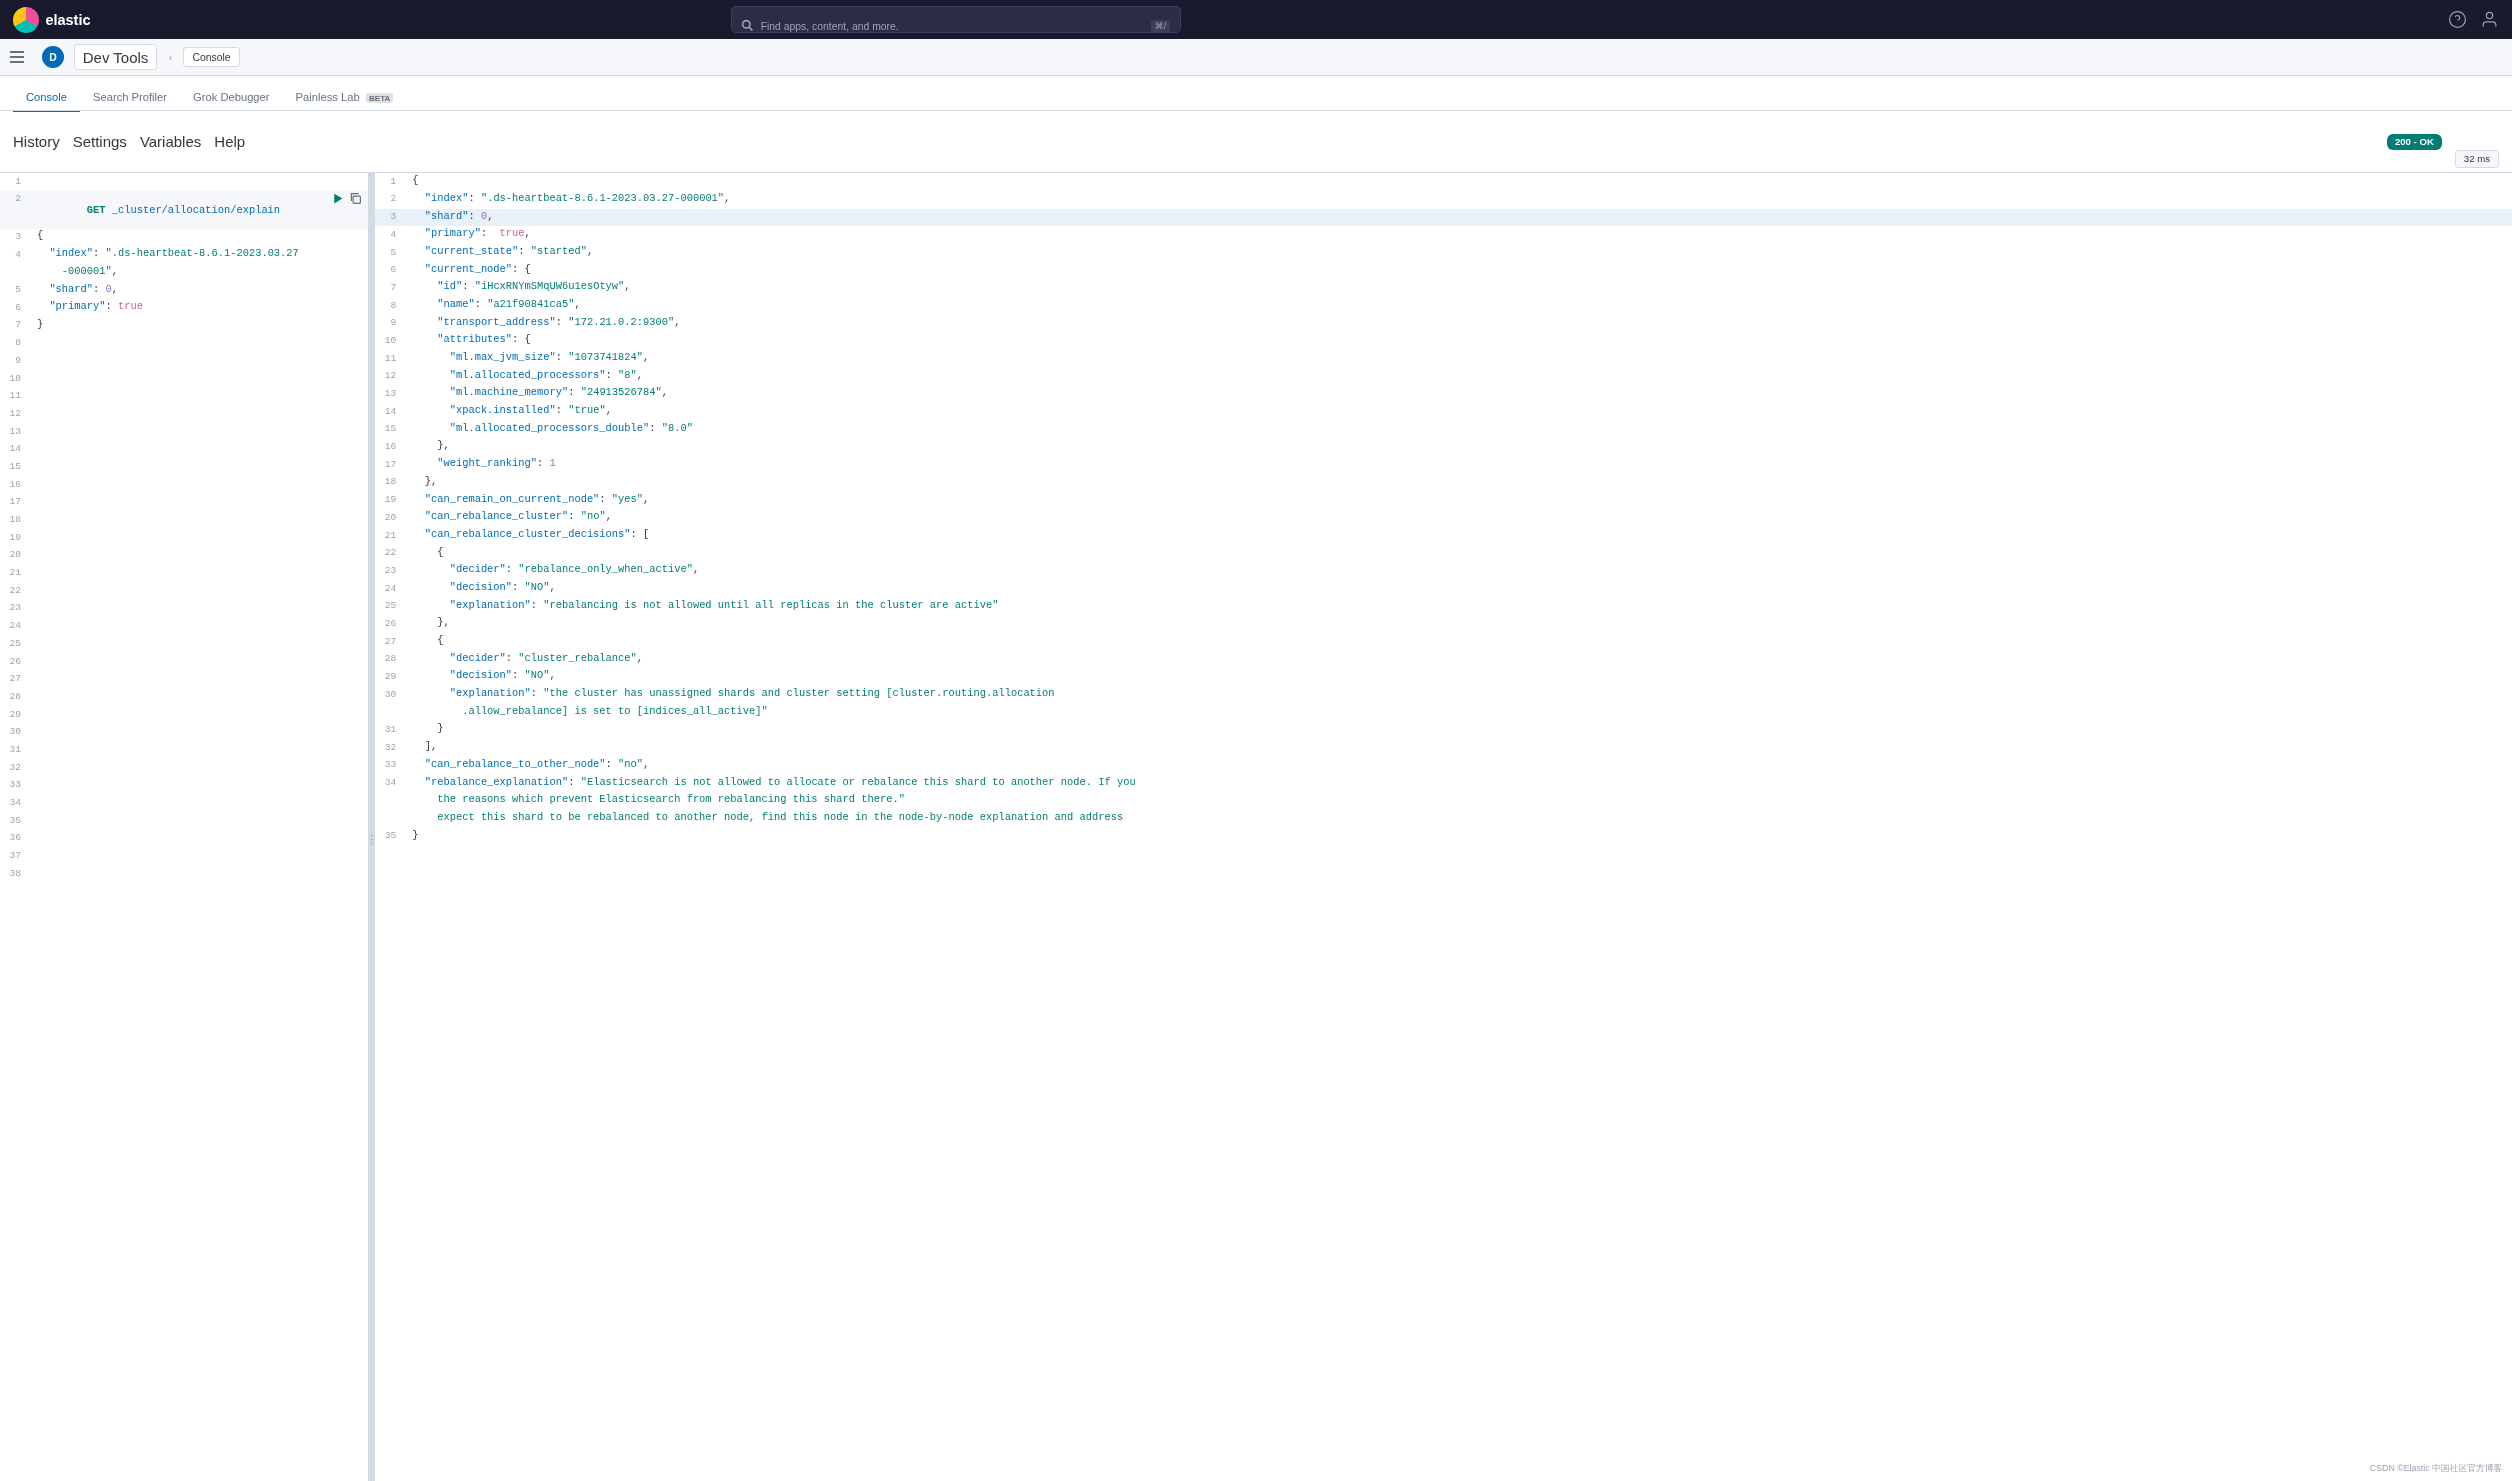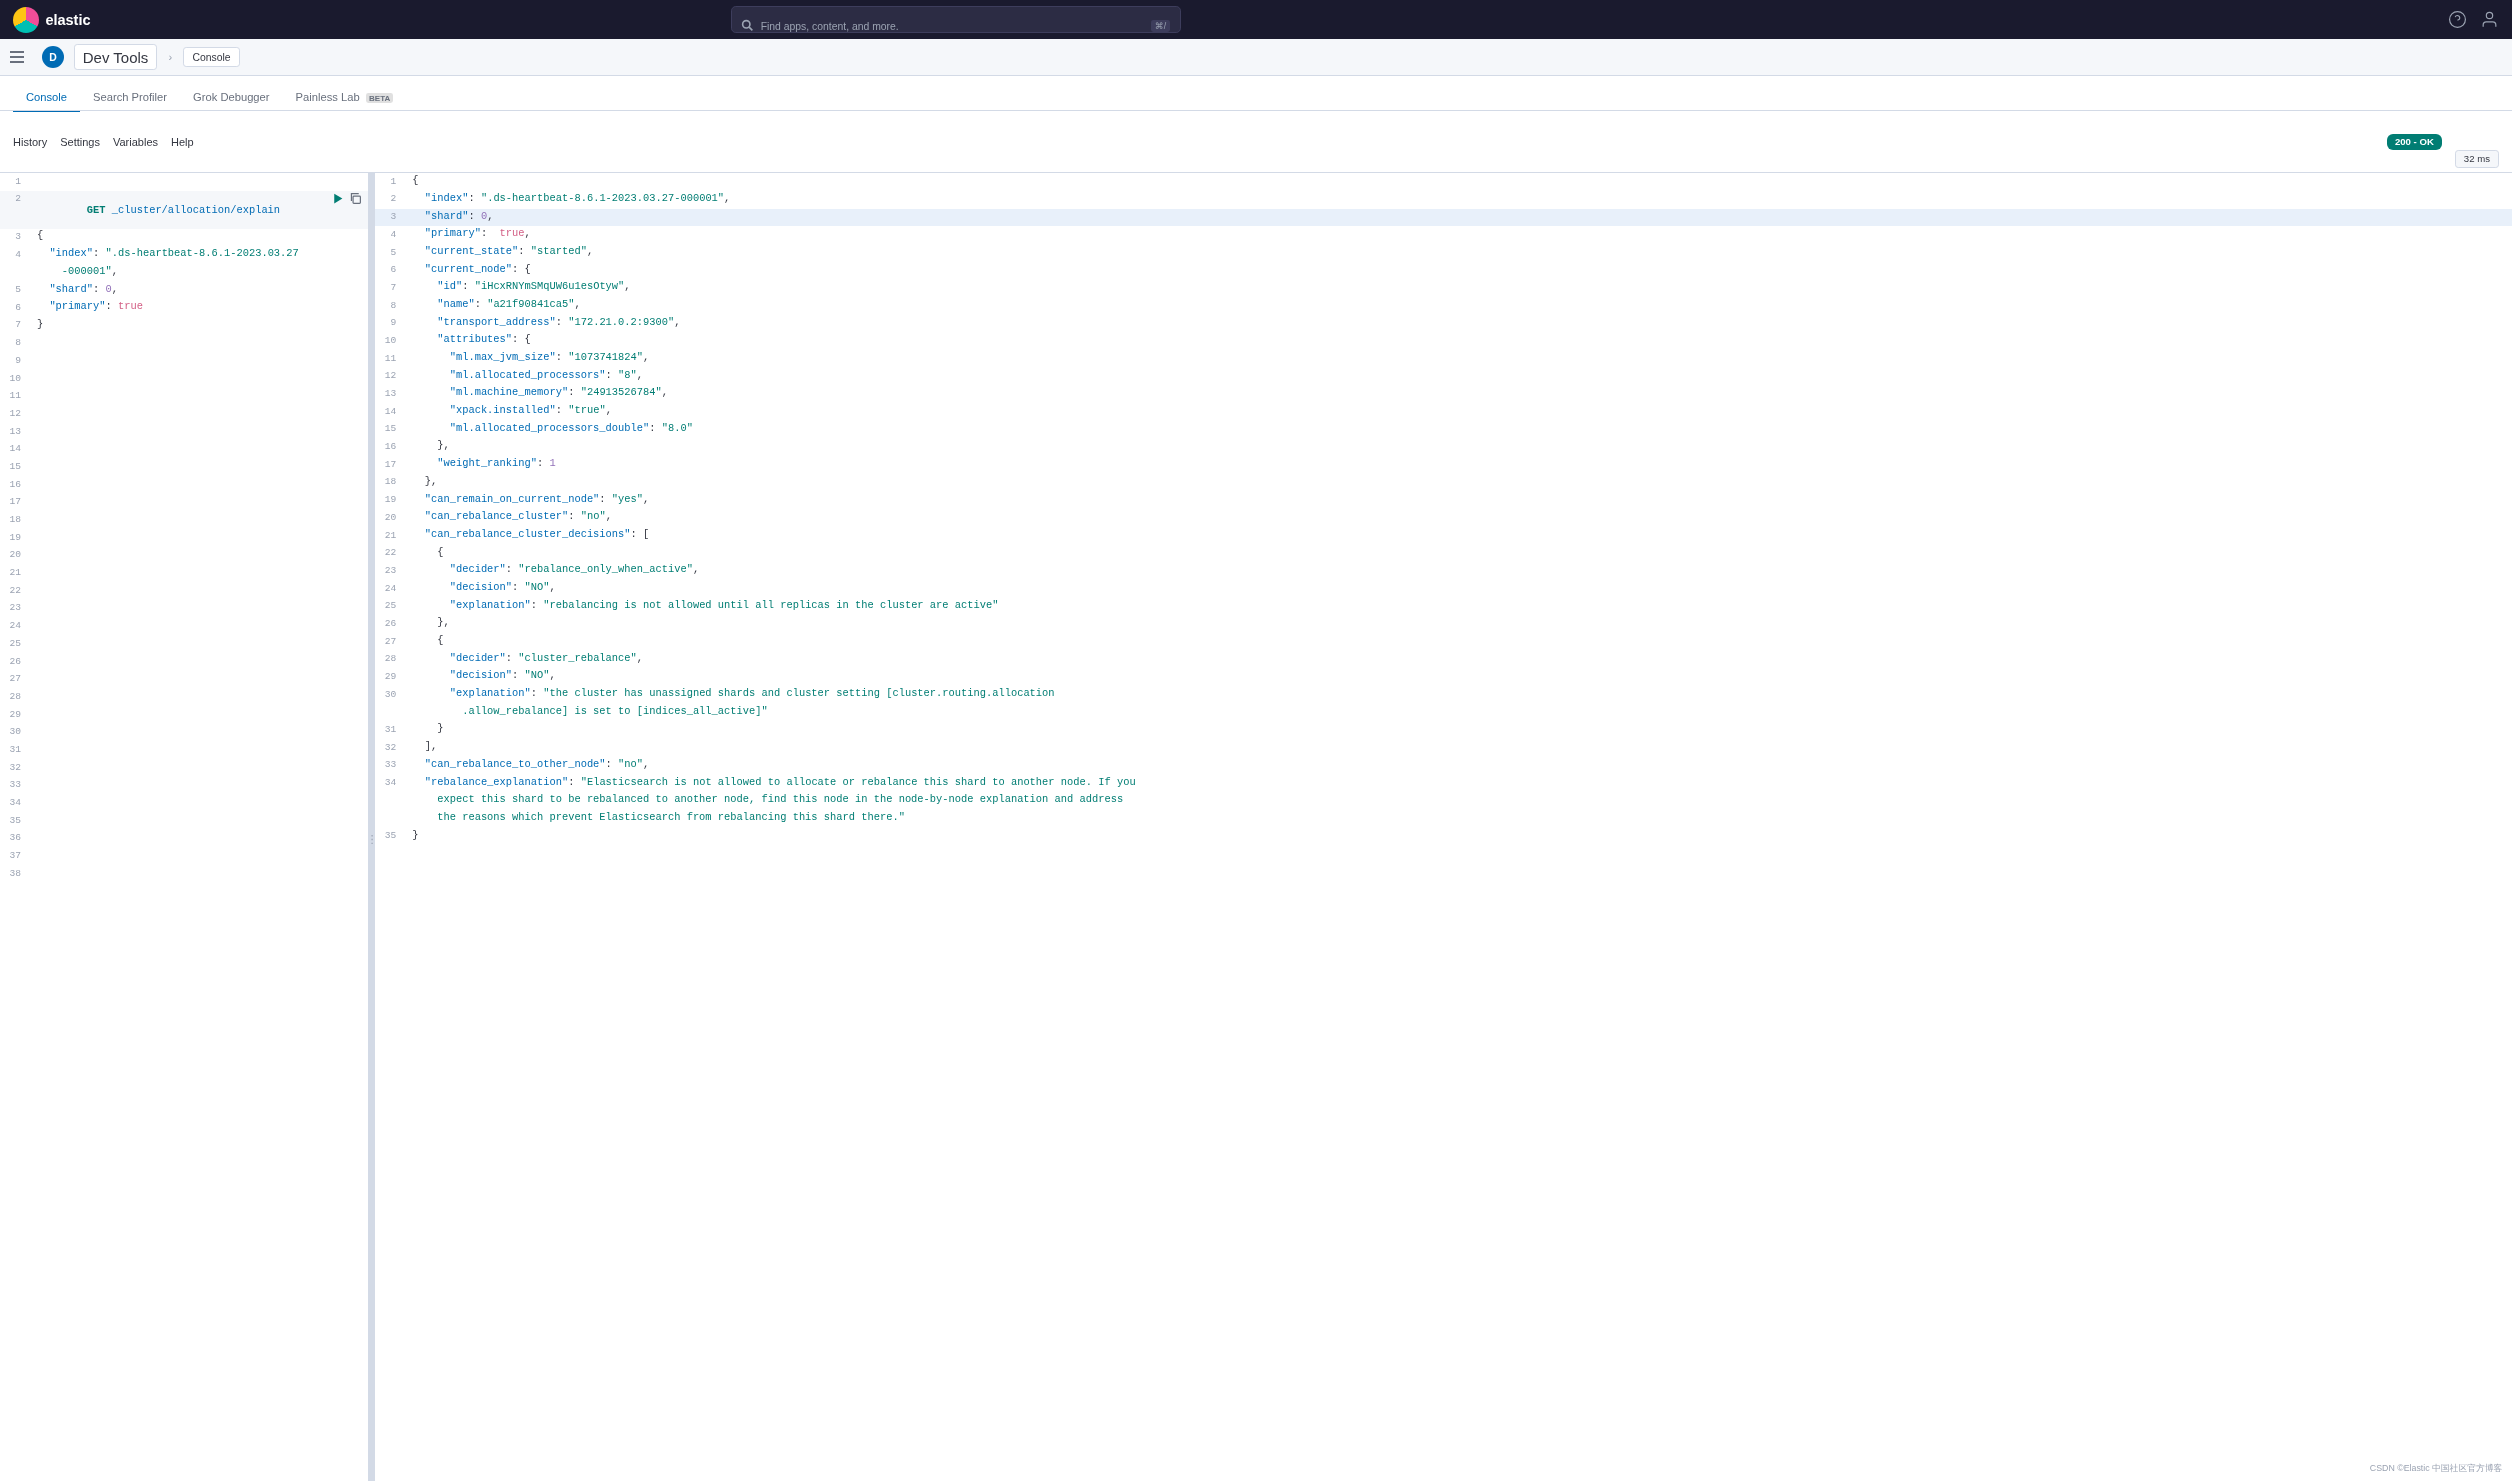--- a/index.html
+++ b/index.html
@@ -129,21 +129,21 @@
 
     
     .toolbar {
       display: flex;
       align-items: center;
       padding: 4.8px 13px;
       border-bottom: 0.8px solid #d3dae6;
       gap: 13px;
     }
     .toolbar-item {
-      font-size: 11px;
+      font-size: 15px;
       color: #343741;
       cursor: pointer;
     }
     .status-badge {
       margin-left: auto;
       background: #017d73;
       color: #fff;
       border-radius: 6px;
       padding: 2.4px 8px;
       font-size: 9.6px;
@@ -636,25 +636,25 @@
     <div class="code-line">
       <span class="line-num">33</span>
       <span class="line-content">  <span class="k">"can_rebalance_to_other_node"</span><span class="p">: </span><span class="s">"no"</span><span class="p">,</span></span>
     </div>
     <div class="code-line">
       <span class="line-num">34</span>
       <span class="line-content">  <span class="k">"rebalance_explanation"</span><span class="p">: </span><span class="s">"Elasticsearch is not allowed to allocate or rebalance this shard to another node. If you</span></span>
     </div>
     <div class="code-line">
       <span class="line-num"></span>
+      <span class="line-content">    <span class="s">the reasons which prevent Elasticsearch from rebalancing this shard there."</span></span>
+    </div>
+    <div class="code-line">
+      <span class="line-num"></span>
       <span class="line-content">    <span class="s">expect this shard to be rebalanced to another node, find this node in the node-by-node explanation and address</span></span>
-    </div>
-    <div class="code-line">
-      <span class="line-num"></span>
-      <span class="line-content">    <span class="s">the reasons which prevent Elasticsearch from rebalancing this shard there."</span></span>
     </div>
     <div class="code-line">
       <span class="line-num">35</span>
       <span class="line-content"><span class="p">}</span></span>
     </div>
   </div>
 </div>
 
 <div class="watermark">CSDN ©Elastic 中国社区官方博客</div>
 

